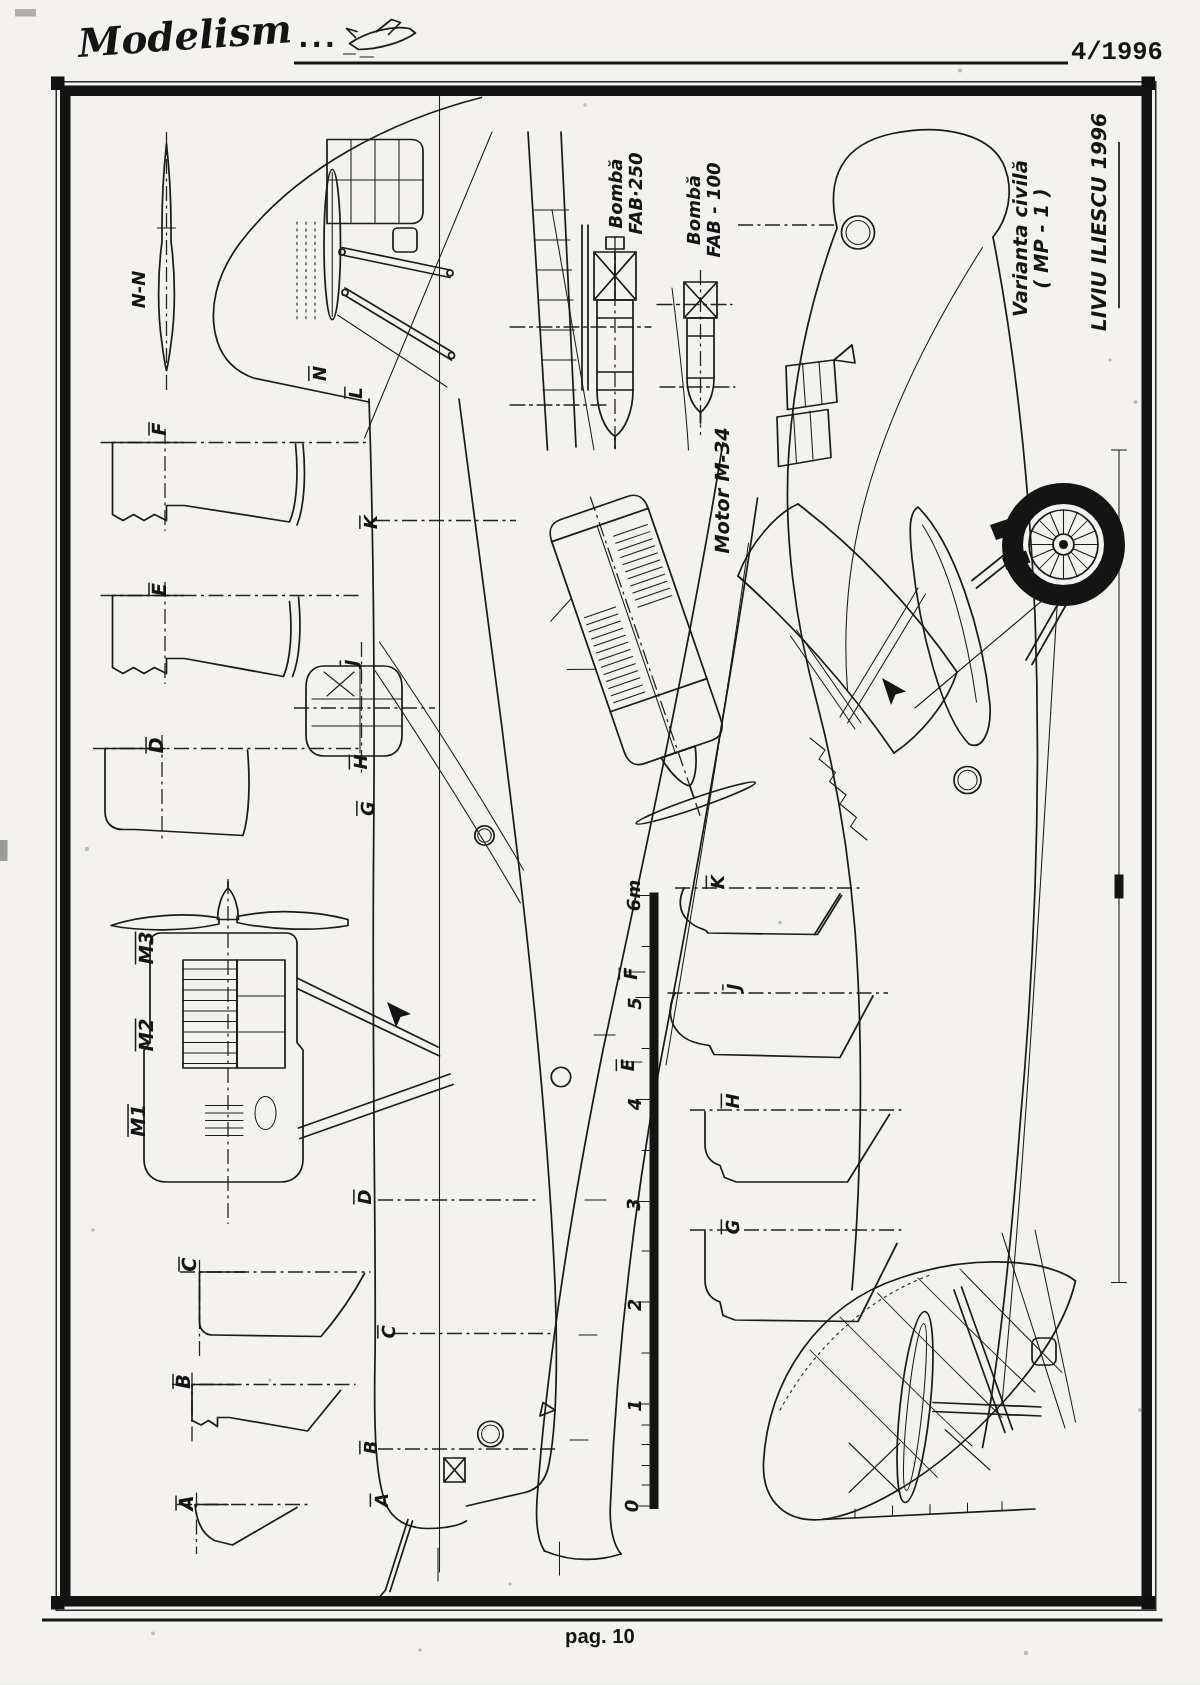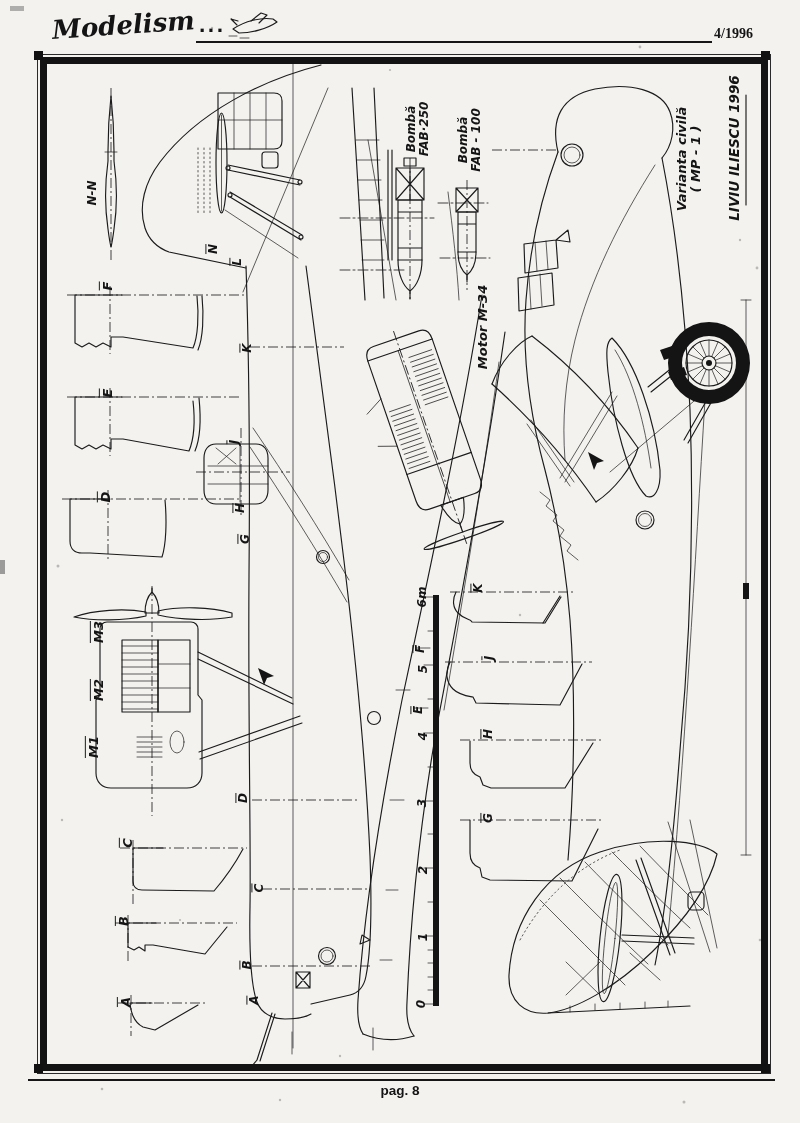--- a/index.html
+++ b/index.html
@@ -3,22 +3,22 @@
 <meta charset="utf-8">
 <style>
   html,body{margin:0;padding:0;background:#e8e7e4;}
   #page{position:relative;width:800px;height:1123px;background:#f3f2ef;overflow:hidden;
         font-family:"DejaVu Sans",sans-serif;color:#141414;}
   
   #logo{position:absolute;left:52px;top:8px;display:flex;align-items:center;z-index:4;}
   #logo .word{font-family:"DejaVu Serif",serif;font-style:italic;font-weight:bold;font-size:26px;
         transform:rotate(-4deg);letter-spacing:0px;}
   #logo .dots{font-weight:bold;font-size:18px;margin:0 2px 0 4px;letter-spacing:2px;}
-  #issue{position:absolute;left:714px;top:26px;font-family:Liberation Serif, serif;font-weight:bold;
-        font-size:14px;z-index:4;}
+  #issue{position:absolute;left:714px;top:26px;font-family:Liberation Mono, monospace;font-weight:bold;
+        font-size:17px;z-index:4;}
   .hrule{position:absolute;background:#161616;z-index:4;}
   
   #frame{position:absolute;left:40px;top:57px;width:728px;height:1014px;box-sizing:border-box;
         border:7px solid #131313;outline:1.5px solid #2a2a2a;outline-offset:2px;z-index:2;}
   .corner{position:absolute;width:9px;height:9px;background:#111;z-index:3;}
   
   #art{position:absolute;left:0;top:0;z-index:1;}
   .ln{fill:none;stroke:#1b1b1b;stroke-width:1.15;stroke-linecap:round;stroke-linejoin:round;}
   .thin{stroke-width:0.7;}
   .dd{fill:none;stroke:#222;stroke-width:0.85;stroke-dasharray:10 3 2 3;}
@@ -329,14 +329,14 @@
   <span class="rl s12" style="left:470px;top:140px;"><span>Bombă</span><br>
     <span>FAB - 100</span></span>
 
   <span class="rl s13" style="left:483px;top:327px;">Motor M-34</span>
 
   <span class="rl s13" style="left:689px;top:159px;"><span>Varianta civilă</span><br>
     <span>( MP - 1 )</span></span>
   <span class="rl s14" style="left:734px;top:148px;font-weight:700;">LIVIU  ILIESCU  1996</span>
 
   <div class="hrule" style="left:28px;top:1079px;width:747px;height:1.6px;"></div>
-  <span id="pag">pag. 8</span>
+  <span id="pag">pag. 10</span>
 </div>
 
 </body></html>

